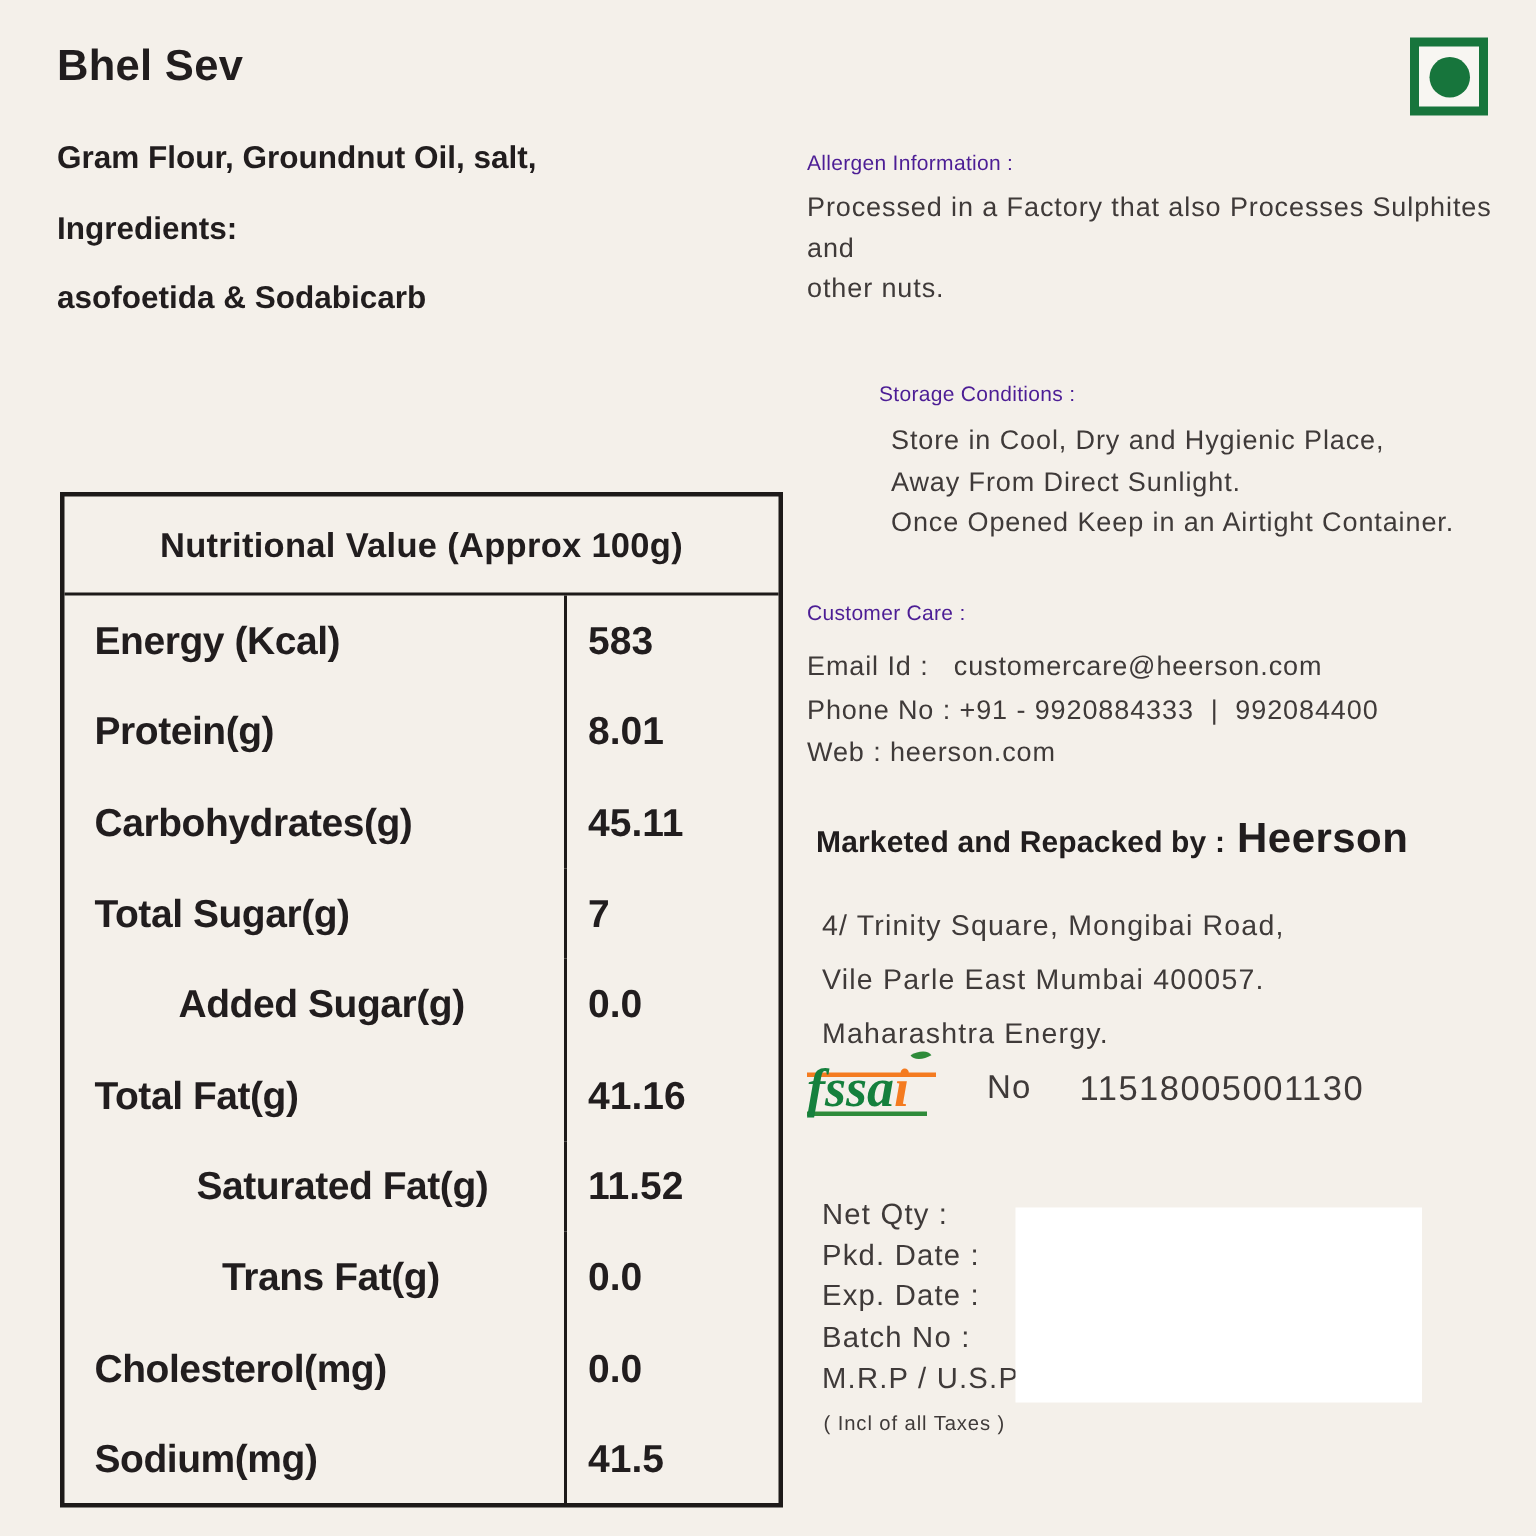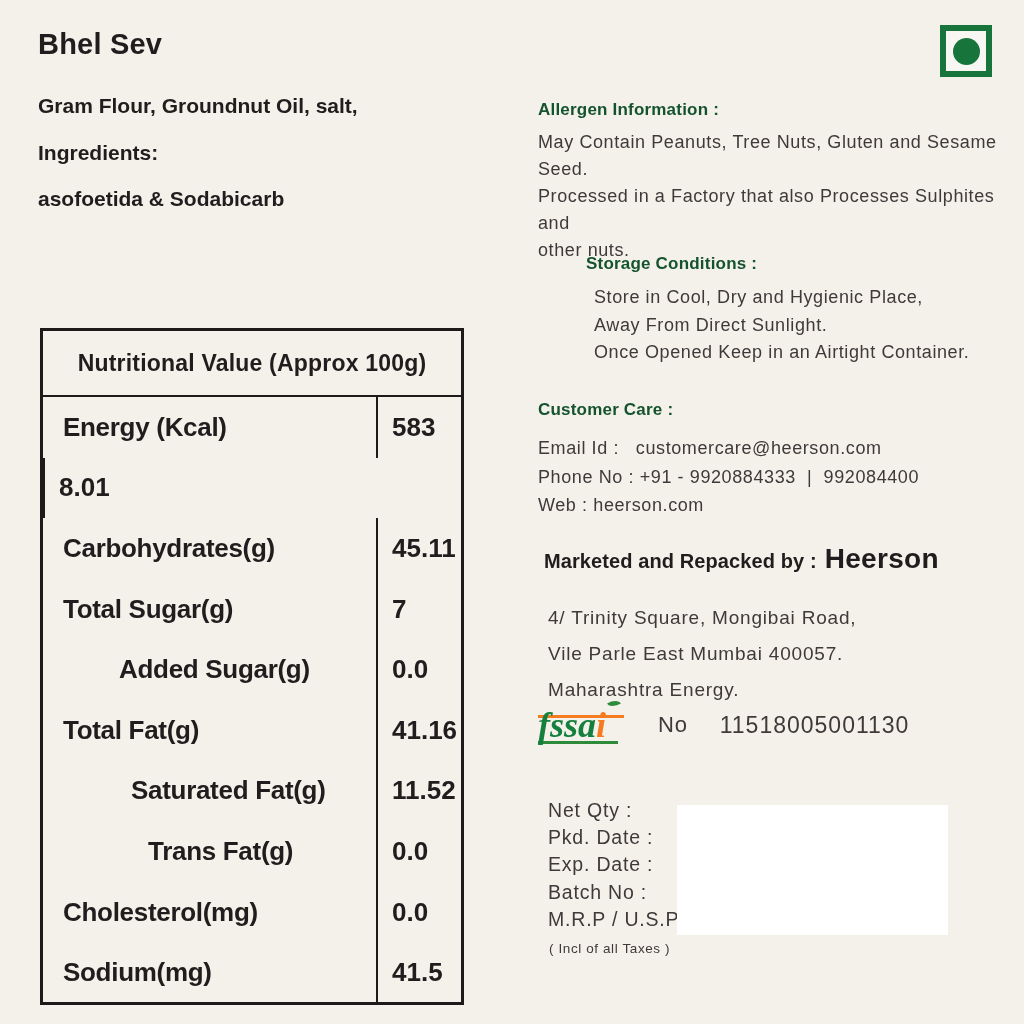--- a/index.html
+++ b/index.html
@@ -9,32 +9,32 @@
 
   
   .title { position:absolute; left:38px; top:28px; font-size:29px; font-weight:bold; letter-spacing:0.2px; }
   .ingredients { position:absolute; left:38px; top:83px; font-size:21px; font-weight:bold; line-height:46.5px; }
 
   
   .veg-mark { position:absolute; left:940px; top:25px; width:52px; height:52px; border:6px solid #17753c; background:#f8f6f2; display:flex; align-items:center; justify-content:center; }
   .veg-dot { width:27px; height:27px; border-radius:50%; background:#17753c; }
 
   
-  .ntable { position:absolute; left:40px; top:328px; width:424px; height:677px; border:3px solid #1d1a19; }
+  .ntable { position:absolute; left:40px; top:328px; width:482px; height:677px; border:3px solid #1d1a19; }
   .ntable-header { height:66px; border-bottom:2px solid #1d1a19; display:flex; align-items:center; justify-content:center; font-size:23px; font-weight:bold; letter-spacing:0.2px; }
   .ntable-body { height:606px; display:flex; flex-direction:column; }
   .t-row { display:flex; height:60.6px; align-items:center; font-size:26px; font-weight:bold; }
   .t-label { width:333px; padding-left:20px; letter-spacing:-0.3px; }
   .t-row.ind-a .t-label { padding-left:76px; }
   .t-row.ind-b .t-label { padding-left:88px; }
   .t-row.ind-c .t-label { padding-left:105px; }
   .t-value { flex:1; border-left:2px solid #1d1a19; padding-left:14px; height:100%; display:flex; align-items:center; }
 
   
-  .rhead { font-size:17px; font-weight:bold; letter-spacing:0.2px; color:#14532d; }
+  .rhead { font-size:14px; font-weight:normal; letter-spacing:0.2px; color:#4c1d95; }
   .rbody { font-size:18px; color:#3f3a39; letter-spacing:0.6px; }
   .pre { white-space:pre-wrap; }
 
   .allergen { position:absolute; left:538px; top:100px; }
   .allergen .rbody { margin-top:9px; line-height:27px; }
 
   .storage { position:absolute; left:568px; top:254px;margin-left:18px; }
   .storage .rbody { margin-top:10px; line-height:27.5px; padding-left:8px; }
 
   .ccare { position:absolute; left:538px; top:400px; }
@@ -81,20 +81,21 @@
   </div>
 
   <div class="ntable">
     <div class="ntable-header">Nutritional Value (Approx 100g)</div>
     <div class="ntable-body">
       <div class="t-row">
         <div class="t-label">Energy (Kcal)</div>
         <div class="t-value">583</div>
       </div>
       <div class="t-row">
+        <div class="t-label">Protein(g)</div>
         <div class="t-value">8.01</div>
       </div>
       <div class="t-row">
         <div class="t-label">Carbohydrates(g)</div>
         <div class="t-value">45.11</div>
       </div>
       <div class="t-row">
         <div class="t-label">Total Sugar(g)</div>
         <div class="t-value">7</div>
       </div>
@@ -121,21 +122,20 @@
       <div class="t-row">
         <div class="t-label">Sodium(mg)</div>
         <div class="t-value">41.5</div>
       </div>
     </div>
   </div>
 
   <div class="allergen">
     <div class="rhead">Allergen Information :</div>
     <div class="rbody">
-      <div>May Contain Peanuts, Tree Nuts, Gluten and Sesame Seed.</div>
       <div>Processed in a Factory that also Processes Sulphites and</div>
       <div>other nuts.</div>
     </div>
   </div>
 
   <div class="storage">
     <div class="rhead">Storage Conditions :</div>
     <div class="rbody">
       <div>Store in Cool, Dry and Hygienic Place,</div>
       <div>Away From Direct Sunlight.</div>

